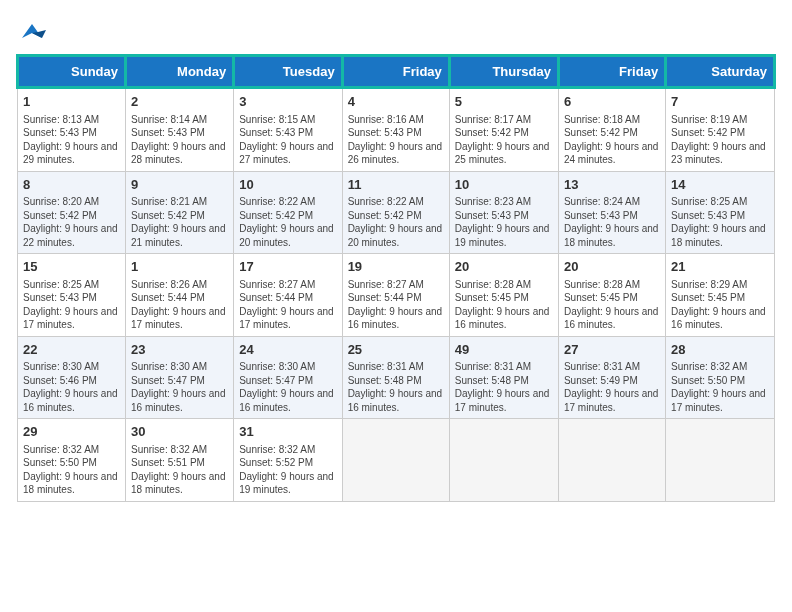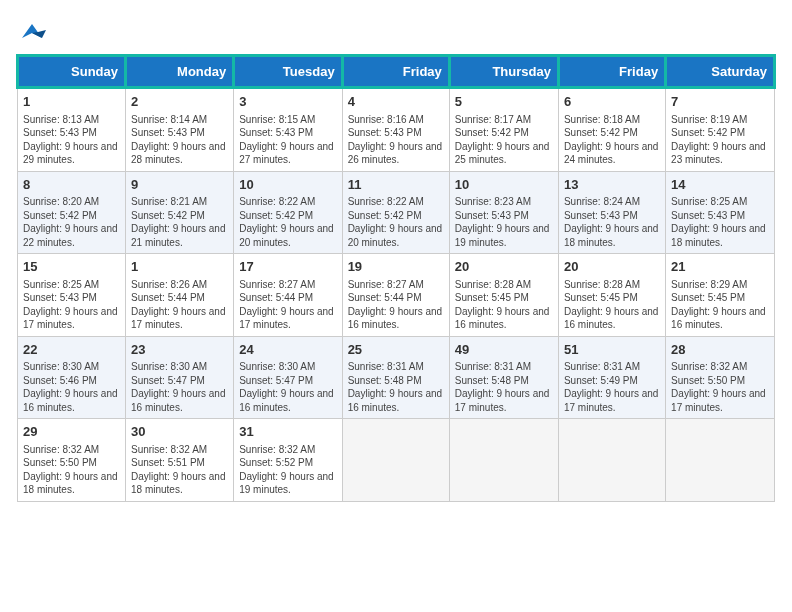--- a/index.html
+++ b/index.html
@@ -240,21 +240,21 @@
         </td>
         <td>
           <span class="day-num">25</span>
           <div class="day-info">Sunrise: 8:31 AM<br>Sunset: 5:48 PM<br>Daylight: 9 hours and 16 minutes.</div>
         </td>
         <td>
           <span class="day-num">49</span>
           <div class="day-info">Sunrise: 8:31 AM<br>Sunset: 5:48 PM<br>Daylight: 9 hours and 17 minutes.</div>
         </td>
         <td>
-          <span class="day-num">51</span>
+          <span class="day-num">27</span>
           <div class="day-info">Sunrise: 8:31 AM<br>Sunset: 5:49 PM<br>Daylight: 9 hours and 17 minutes.</div>
         </td>
         <td>
           <span class="day-num">28</span>
           <div class="day-info">Sunrise: 8:32 AM<br>Sunset: 5:50 PM<br>Daylight: 9 hours and 17 minutes.</div>
         </td>
       </tr>
       <tr>
         <td>
           <span class="day-num">29</span>

